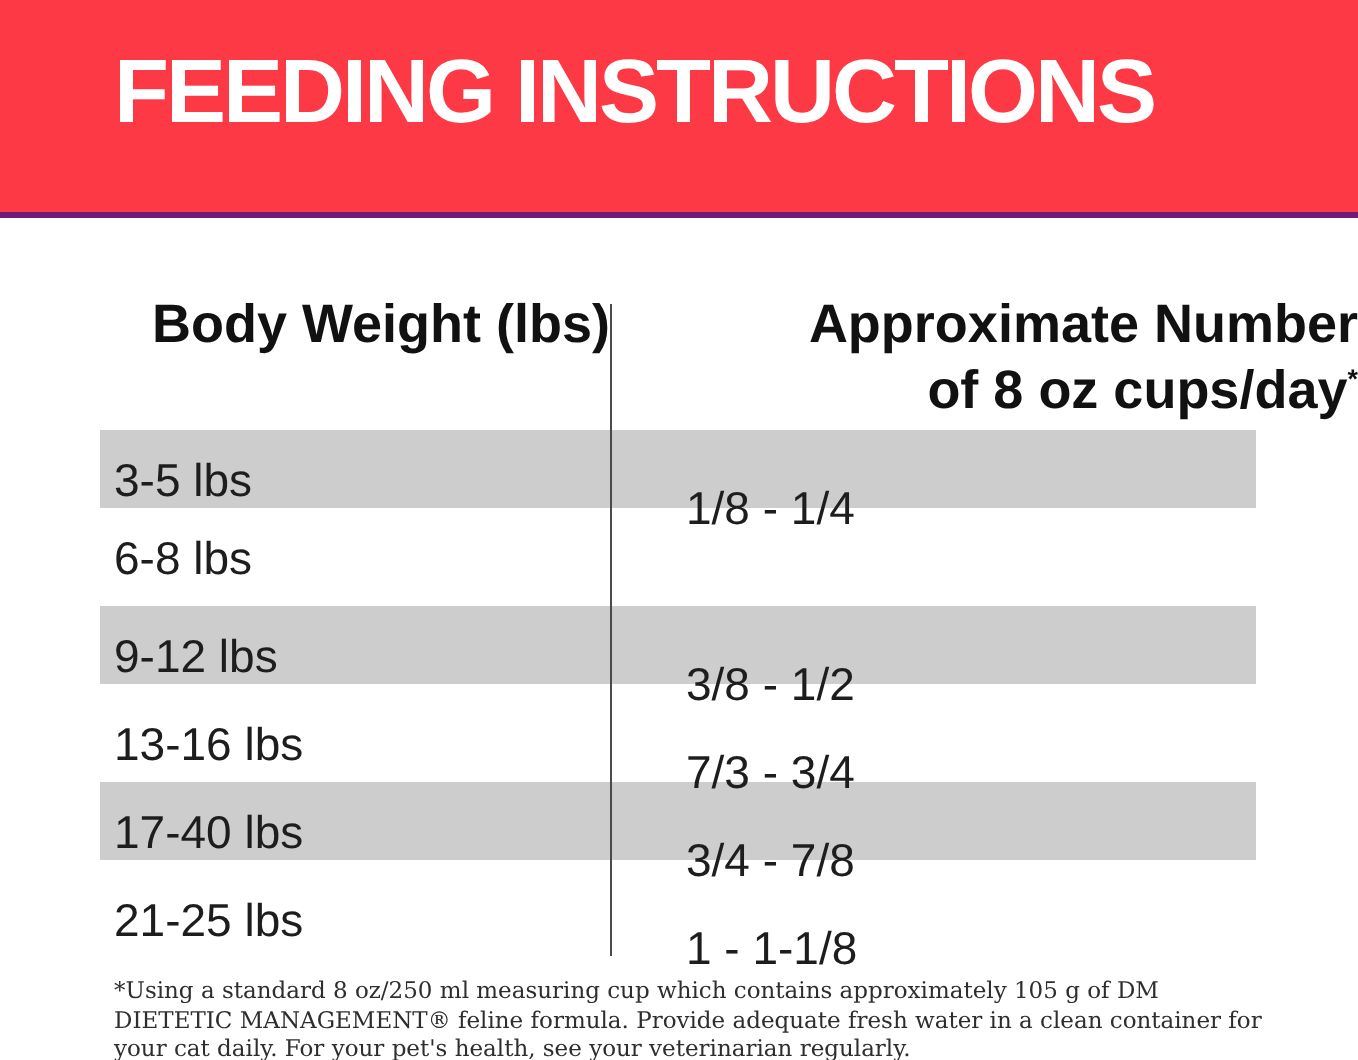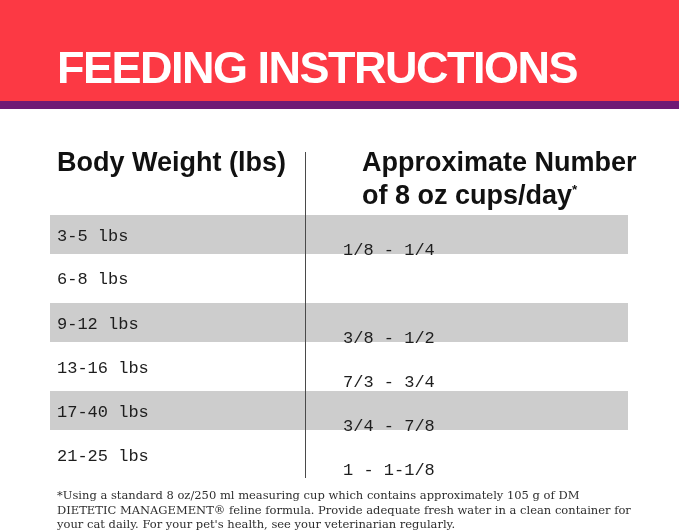--- a/index.html
+++ b/index.html
@@ -5,23 +5,23 @@
   * { margin: 0; padding: 0; box-sizing: border-box; }
   html, body {
     width: 679px; height: 530px;
     background: #ffffff;
     font-family: "Liberation Sans", sans-serif;
     overflow: hidden;
   }
   .banner {
     height: 109px;
     background: #fc3944;
-    border-bottom: 8px solid #701a75;
+    border-bottom: 3px solid #701a75;
     display: flex;
-    align-items: flex-end;
+    align-items: center;
     padding: 0 0 13px 57px;
   }
   .banner-title {
     color: #ffffff;
     font-size: 45px;
     font-weight: bold;
     letter-spacing: -1.5px;
     line-height: 0.9;
     white-space: nowrap;
   }
@@ -33,41 +33,42 @@
     width: 1px;
     height: 326px;
     background: #4a4a4a;
   }
   .thead {
     display: grid;
     grid-template-columns: 305px 1fr;
     padding-top: 37px;
     height: 104px;
     align-items: start;
+    text-align: right;
   }
   .th {
     font-size: 27px;
     font-weight: bold;
     color: #111111;
     line-height: 1.22;
   }
   .th-weight { padding-left: 57px; }
   .th-cups { padding-left: 57px; }
   .th-cups sup {
     font-size: 0.5em;
     vertical-align: super;
     line-height: 0;
   }
   .row {
     display: grid;
     grid-template-columns: 305px 1fr;
     height: 44px;
     align-items: center;
-    font-family: Liberation Mono, monospace;
-    font-size: 17px;
+    font-family: Liberation Sans, sans-serif;
+    font-size: 23px;
     color: #1d1d1d;
   }
   .row.shaded {
     background-image: linear-gradient(to right,
       transparent 50px, #cdcdcd 50px, #cdcdcd 628px, transparent 628px);
     background-size: 100% 39px;
     background-position: 0 2px;
     background-repeat: no-repeat;
   }
   .cell-weight { padding-left: 57px; }

